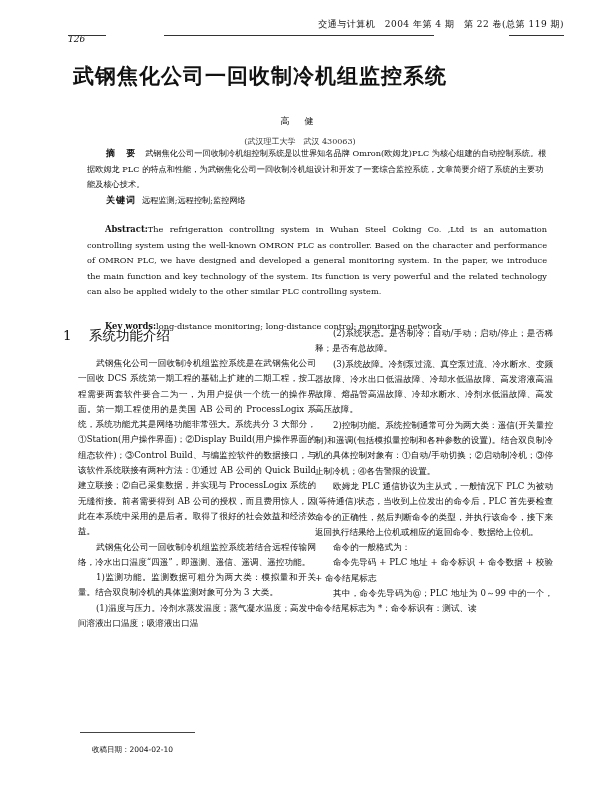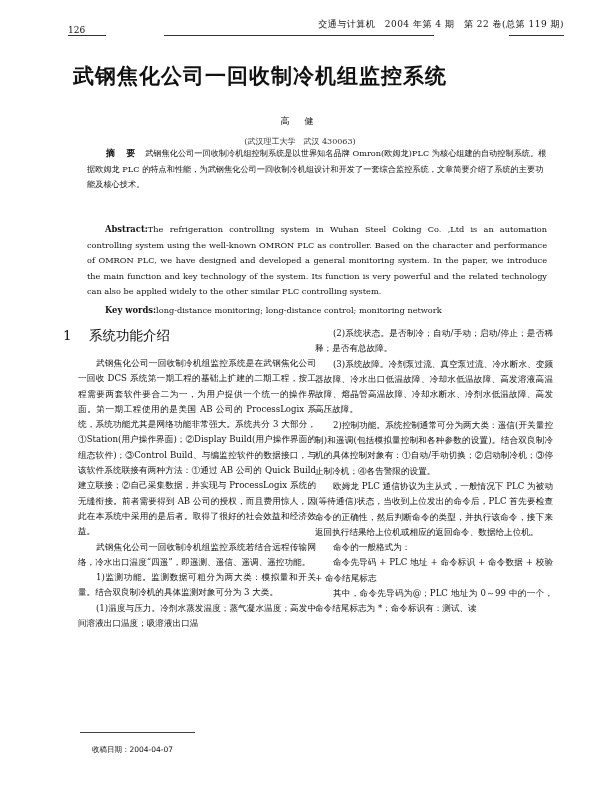--- a/index.html
+++ b/index.html
@@ -1,19 +1,19 @@
 <!DOCTYPE html>
 <html><head>
 <meta charset="utf-8">
 <style>
   html, body { margin:0; padding:0; background:#ffffff; }
   body { width:600px; height:796px; position:relative; overflow:hidden; color:#111;
          font-family:"DejaVu Serif", "Liberation Serif", serif; }
   .hdr { position:absolute; top:18px; left:68px; right:36px; height:20px; font-size:9px; }
-  .hdr .pg { position:absolute; left:0; top:7px; }
+  .hdr .pg { position:absolute; left:0; top:16px;font-style:italic; }
   .hdr .jr { position:absolute; right:0; top:0; letter-spacing:0.5px; }
   .hdr .rule-l { position:absolute; left:0; top:17px; width:38px; border-top:1px solid #333; }
   .hdr .rule-m { position:absolute; left:96px; top:17px; width:270px; border-top:1px solid #333; }
   .hdr .rule-r { position:absolute; right:0; top:17px; width:55px; border-top:1px solid #333; }
   .title { position:absolute; top:62px; left:0; width:520px; text-align:center; font-size:21px;
            font-weight:bold; letter-spacing:1px; }
   .author { position:absolute; top:115px; left:0; width:600px; text-align:center; font-size:9px; letter-spacing:6px; }
   .affil { position:absolute; top:136px; left:0; width:600px; text-align:center; font-size:8px; color:#333; }
   .abs { position:absolute; left:87px; width:460px; font-size:8.2px; line-height:15.5px; }
   .abs-cn { top:146px; }
@@ -43,25 +43,26 @@
   <div class="rule-m"></div>
   <div class="rule-r"></div>
 </div>
 
 <div class="title">武钢焦化公司一回收制冷机组监控系统</div>
 <div class="author">高 健</div>
 <div class="affil">(武汉理工大学　武汉 430063)</div>
 
 <div class="abs abs-cn">
   <p><span class="lbl">摘 要</span><span>武钢焦化公司一回收制冷机组控制系统是以世界知名品牌 Omron(欧姆龙)PLC 为核心组建的自动控制系统。根据欧姆龙 PLC 的特点和性能，为武钢焦化公司一回收制冷机组设计和开发了一套综合监控系统，文章简要介绍了系统的主要功能及核心技术。</span></p>
+  <p><span class="lbl" style="letter-spacing:1px">关键词</span><span>远程监测;远程控制;监控网络</span></p>
 </div>
 
 <div class="abs abs-en">
   <p><span class="lbl" style="font-weight:bold">Abstract:</span><span>The refrigeration controlling system in Wuhan Steel Coking Co. ,Ltd is an automation controlling system using the well-known OMRON PLC as controller. Based on the character and performance of OMRON PLC, we have designed and developed a general monitoring system. In the paper, we introduce the main function and key technology of the system. Its function is very powerful and the related technology can also be applied widely to the other similar PLC controlling system.</span></p>
-  <p style="margin-top:3px"><span class="lbl" style="font-weight:bold">Key words:</span><span>long-distance monitoring; long-distance control; monitoring network</span></p>
+  <p style="margin-top:19px"><span class="lbl" style="font-weight:bold">Key words:</span><span>long-distance monitoring; long-distance control; monitoring network</span></p>
 </div>
 
 <div class="col col-l">
   <p class="sec"><span class="n">1</span><span>系统功能介绍</span></p>
   <p class="ind">武钢焦化公司一回收制冷机组监控系统是在武钢焦化公司一回收 DCS 系统第一期工程的基础上扩建的二期工程，按工程需要两套软件要合二为一，为用户提供一个统一的操作界面。第一期工程使用的是美国 AB 公司的 ProcessLogix 系统，系统功能尤其是网络功能非常强大。系统共分 3 大部分，①Station(用户操作界面)；②Display Build(用户操作界面的组态软件)；③Control Build、与编监控软件的数据接口，与该软件系统联接有两种方法：①通过 AB 公司的 Quick Build 建立联接；②自己采集数据，并实现与 ProcessLogix 系统的无缝衔接。前者需要得到 AB 公司的授权，而且费用惊人，因此在本系统中采用的是后者。取得了很好的社会效益和经济效益。</p>
   <p class="ind">武钢焦化公司一回收制冷机组监控系统若结合远程传输网络，冷水出口温度“四遥”，即遥测、遥信、遥调、遥控功能。</p>
   <p class="ind">1)监测功能。监测数据可粗分为两大类：模拟量和开关量。结合双良制冷机的具体监测对象可分为 3 大类。</p>
   <p class="ind">(1)温度与压力。冷剂水蒸发温度；蒸气凝水温度；高发中间溶液出口温度；吸溶液出口温</p>
 </div>
 
@@ -69,13 +70,13 @@
   <p class="ind">(2)系统状态。是否制冷；自动/手动；启动/停止；是否稀释；是否有总故障。</p>
   <p class="ind">(3)系统故障。冷剂泵过流、真空泵过流、冷水断水、变频器故障、冷水出口低温故障、冷却水低温故障、高发溶液高温故障、熔晶管高温故障、冷却水断水、冷剂水低温故障、高发高压故障。</p>
   <p class="ind">2)控制功能。系统控制通常可分为两大类：遥信(开关量控制)和遥调(包括模拟量控制和各种参数的设置)。结合双良制冷机的具体控制对象有：①自动/手动切换；②启动制冷机；③停止制冷机；④各告警限的设置。</p>
   <p class="ind">欧姆龙 PLC 通信协议为主从式，一般情况下 PLC 为被动(等待通信)状态，当收到上位发出的命令后，PLC 首先要检查命令的正确性，然后判断命令的类型，并执行该命令，接下来返回执行结果给上位机或相应的返回命令、数据给上位机。</p>
   <p class="ind">命令的一般格式为：</p>
   <p class="ind">命令先导码 + PLC 地址 + 命令标识 + 命令数据 + 校验 + 命令结尾标志</p>
   <p class="ind">其中，命令先导码为@；PLC 地址为 0～99 中的一个，命令结尾标志为 *；命令标识有：测试、读</p>
 </div>
 
 <div class="fn-rule"></div>
-<div class="fn">收稿日期：2004-04-07</div>
+<div class="fn">收稿日期：2004-02-10</div>
 
 </body></html>

